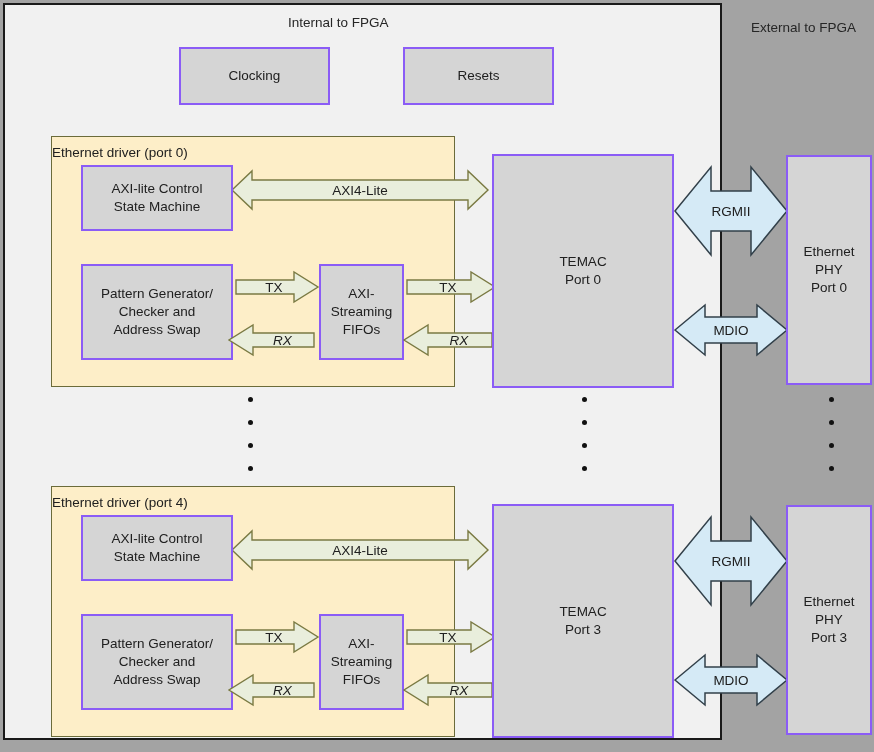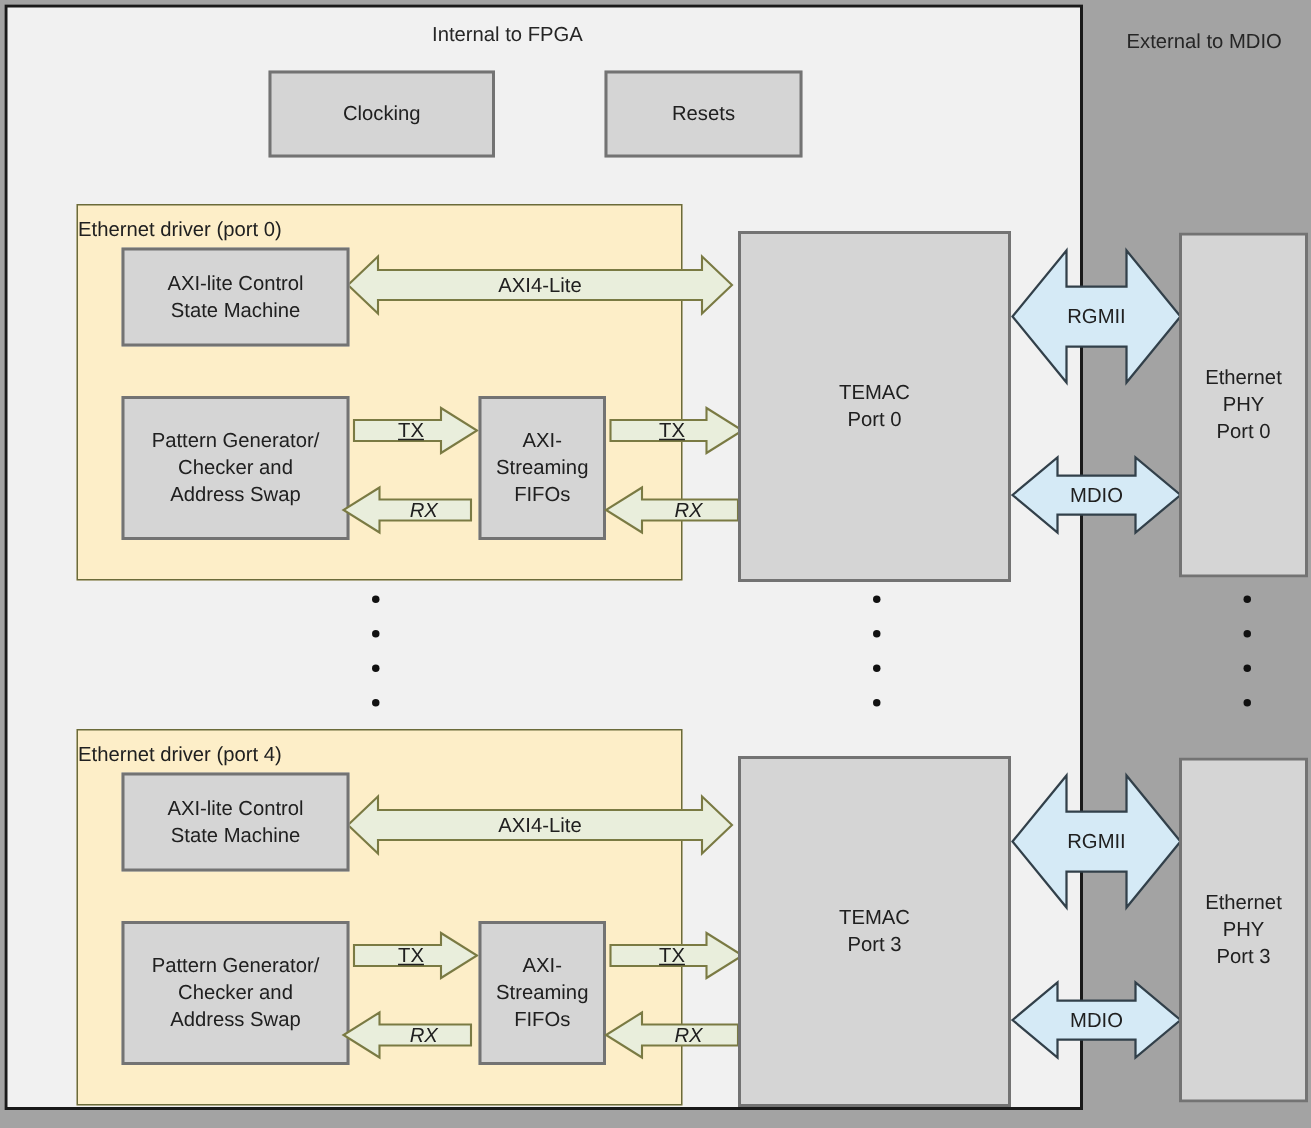--- a/index.html
+++ b/index.html
@@ -38,21 +38,21 @@
     color: #262626;
     white-space: nowrap;
   }
   .cap-internal { left: 288px; top: 15px; }
   .cap-external { left: 751px; top: 20px; }
 
   
   .block {
     position: absolute;
     background: #d5d5d5;
-    border: 2px solid #737373;
+    border: 2px solid #8b5cf6;
     box-sizing: border-box;
     display: flex;
     align-items: center;
     justify-content: center;
     text-align: center;
     font-size: 13.5px;
     line-height: 1.32;
     color: #202020;
   }
 
@@ -99,37 +99,37 @@
     left: 0;
     right: 0;
     top: 50%;
     transform: translateY(-50%);
     text-align: center;
     font-size: 13.5px;
     color: #202020;
     pointer-events: none;
     white-space: nowrap;
   }
-  .arrow-label.lbl-shift-left { padding-right: 6px; text-decoration: underline; }
+  .arrow-label.lbl-shift-left { padding-right: 6px; }
   .arrow-label.lbl-shift-right { padding-left: 22px; font-style: italic; }
 </style>
 </head>
 <body>
 
 <div id="canvas">
 
   <div class="fpga-boundary"></div>
 
   <div class="region-caption cap-internal">Internal to FPGA</div>
-  <div class="region-caption cap-external">External to MDIO</div>
+  <div class="region-caption cap-external">External to FPGA</div>
 
   <div class="block" style="left:179px; top:47px; width:151px; height:58px;">
     <span>Clocking</span>
   </div>
-  <div class="block" style="left:403px; top:47px; width:132px; height:58px;">
+  <div class="block" style="left:403px; top:47px; width:151px; height:58px;">
     <span>Resets</span>
   </div>
 
   <div class="driver-box" style="left:51px; top:136px; width:404px; height:251px;">
     <div class="driver-title">Ethernet driver (port 0)</div>
   </div>
 
   <div class="arrow-wrap" style="left:232px; top:169px; width:256px; height:42px;">
     <svg width="256" height="42" viewBox="0 0 256 42">
       <polygon points="0,21 20,2 20,11 236,11 236,2 256,21 236,40 236,31 20,31 20,40" fill="#e9eedc" stroke="#7a7a43" stroke-width="1.4" stroke-linejoin="miter"></polygon>

